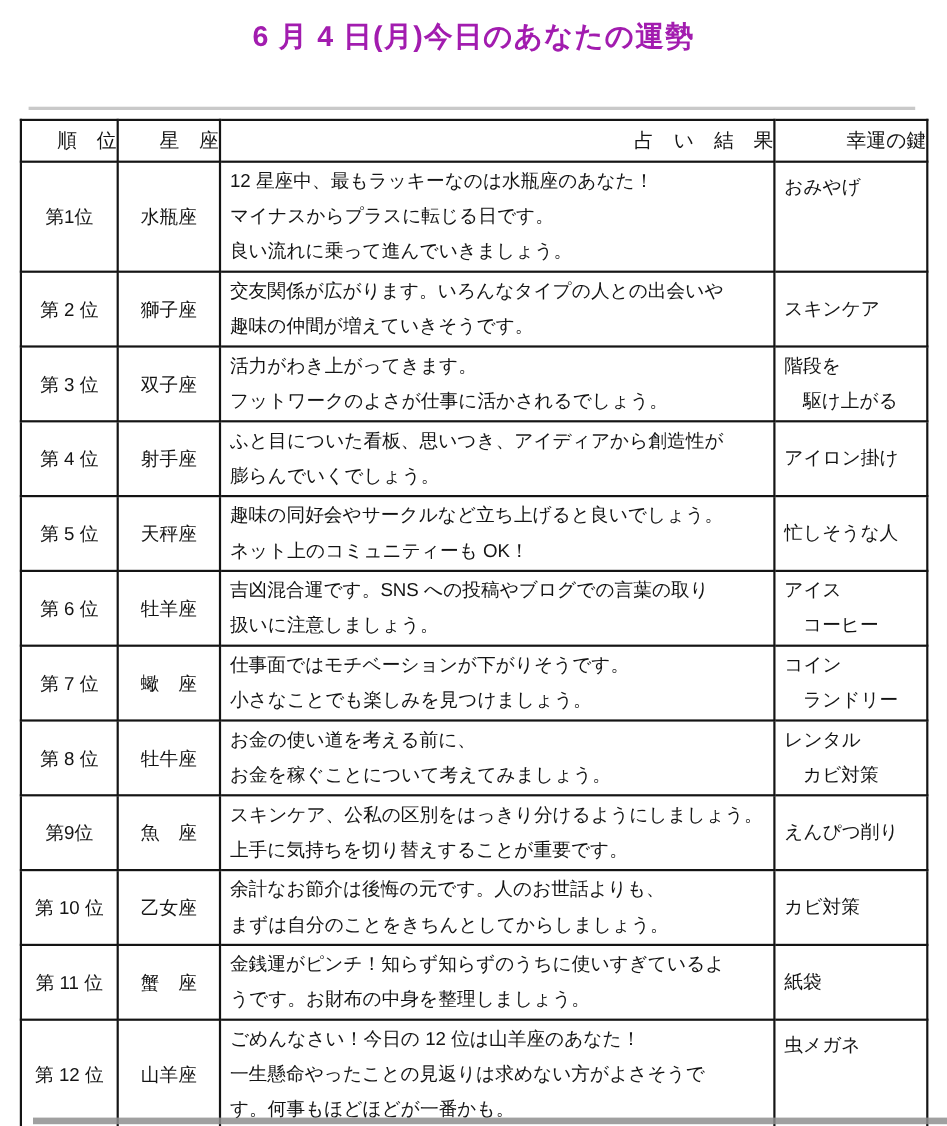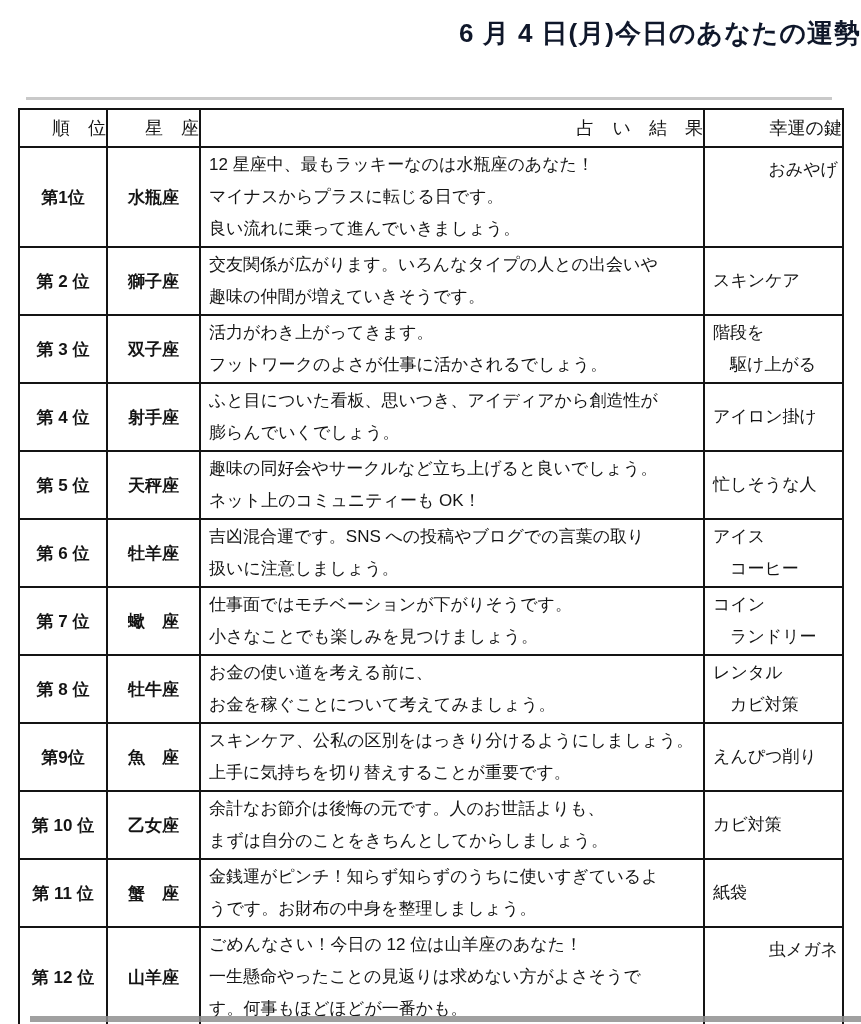--- a/index.html
+++ b/index.html
@@ -14,25 +14,25 @@
     width: 861px;
     height: 1024px;
     background: #ffffff;
     overflow: hidden;
   }
   .title {
     position: absolute;
     top: 16px;
     left: 0;
     width: 861px;
-    text-align: right;
+    text-align: center;
     font-size: 26px;
     font-weight: bold;
     letter-spacing: 1px;
-    color: #0f172a;
+    color: #a21caf;
   }
   
   .artifact-top {
     position: absolute;
     top: 97px;
     left: 26px;
     width: 806px;
     height: 3px;
     background: #c9c9c9;
   }
@@ -69,42 +69,40 @@
     font-weight: normal;
     text-align: right;
     font-size: 18px;
     padding: 2px 0;
   }
   td.rank, td.sign {
     text-align: center;
     vertical-align: middle;
     font-size: 18px;
     padding: 1px 0;
-    font-weight: bold;
   }
   td.result {
     text-align: left;
     vertical-align: middle;
     padding: 1px 4px 1px 8px;
     line-height: 32px;
     white-space: pre-line;
   }
   td.key {
     text-align: left;
     vertical-align: middle;
     padding: 1px 4px 1px 8px;
     line-height: 32px;
     white-space: pre-line;
   }
   
   tbody tr:first-child td.key,
   tbody tr:last-child td.key {
     vertical-align: top;
     padding-top: 6px;
-    text-align: right;
   }
 </style>
 </head>
 <body>
 
 <div class="page">
 
   <div class="title">6 月 4 日(月)今日のあなたの運勢</div>
 
   <div class="artifact-top"></div>

